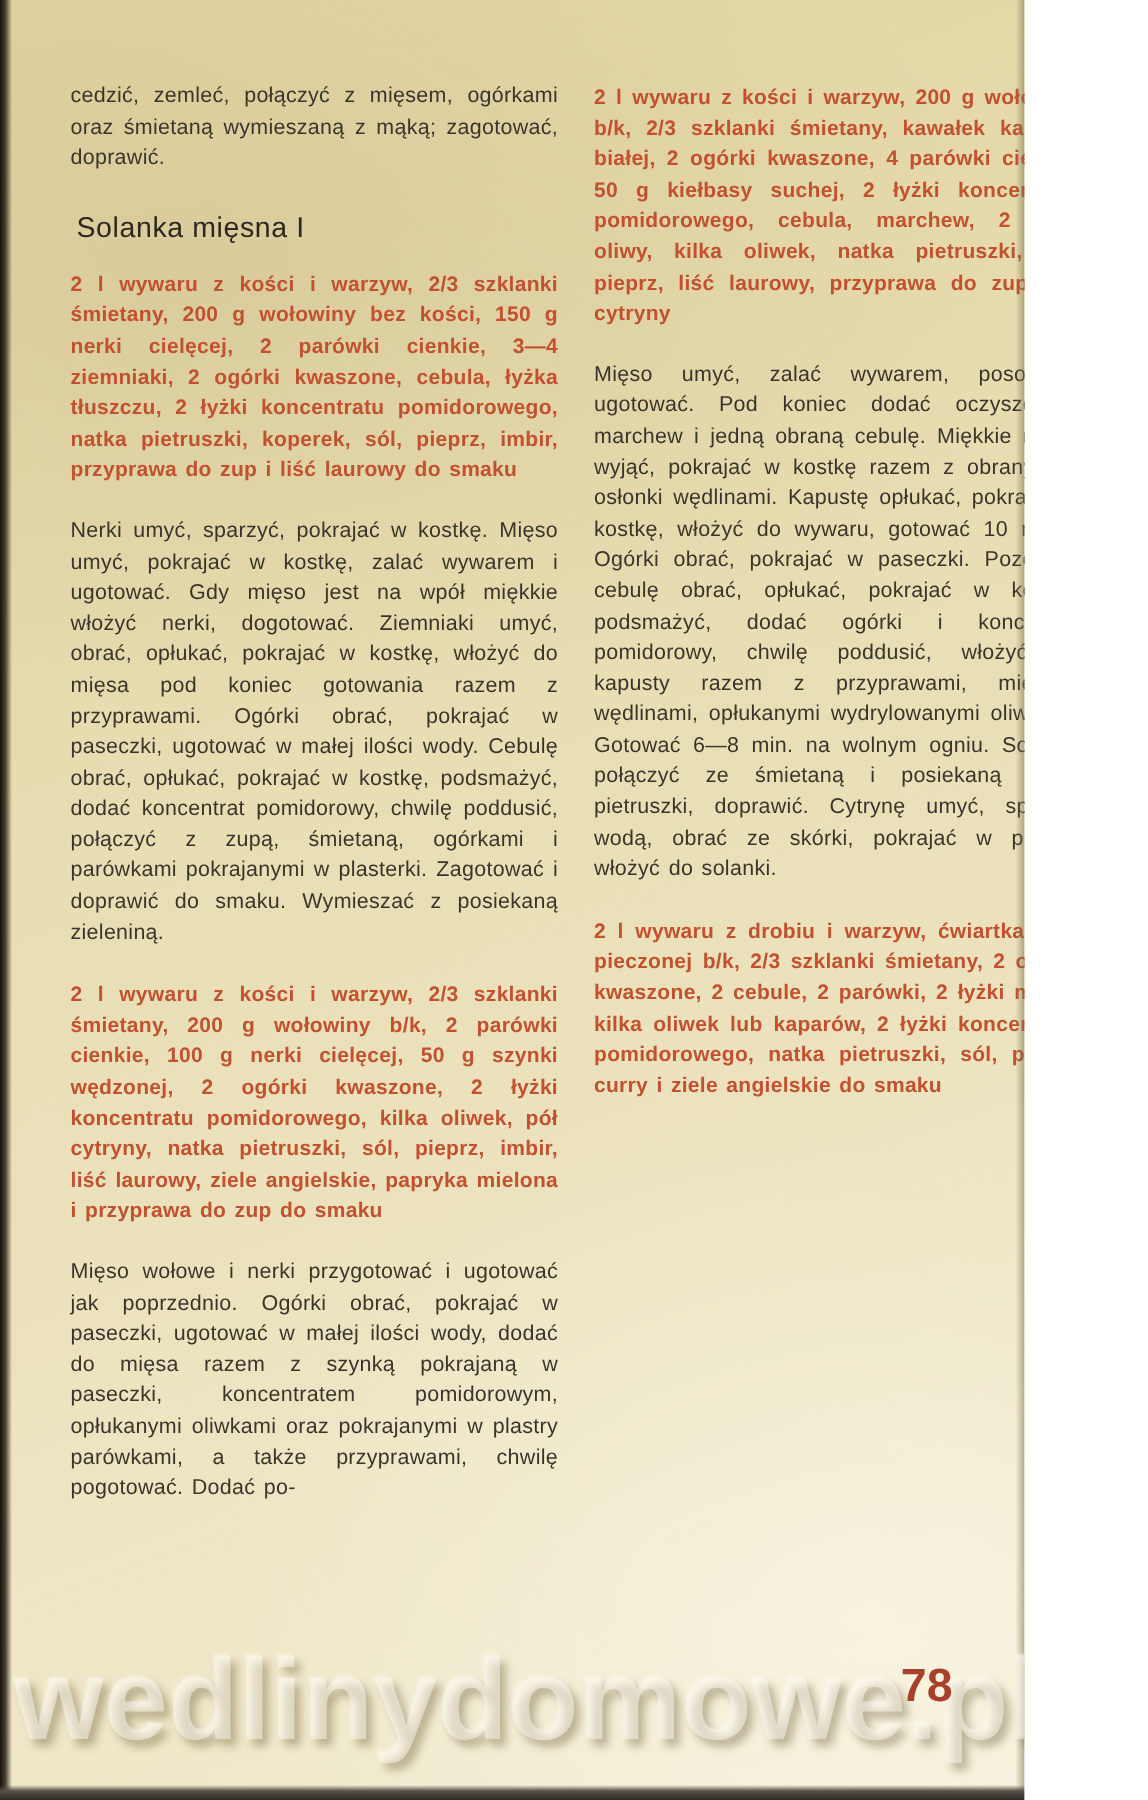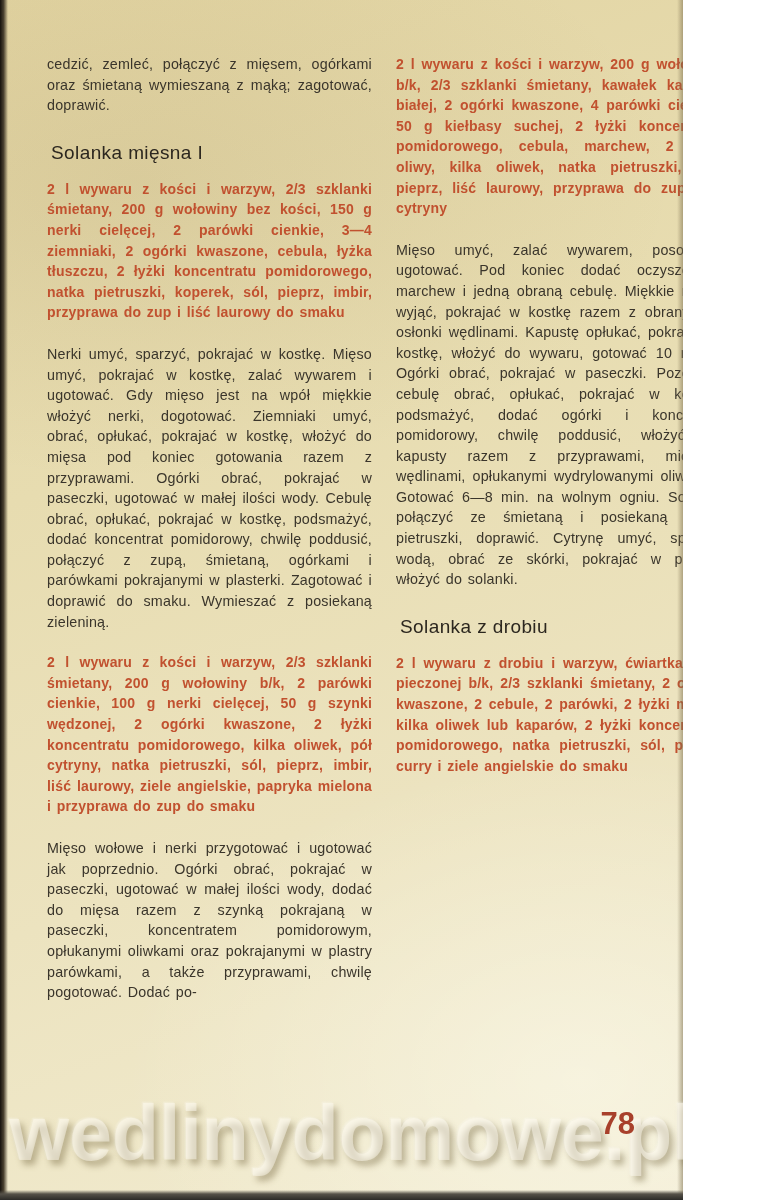--- a/index.html
+++ b/index.html
@@ -124,21 +124,20 @@
 
       <p class="ingredients">2 l wywaru z kości i warzyw, 2/3 szklanki śmietany, 200 g wołowiny b/k, 2 parówki cienkie, 100 g nerki cielęcej, 50 g szynki wędzonej, 2 ogórki kwaszone, 2 łyżki koncentratu pomidorowego, kilka oliwek, pół cytryny, natka pietruszki, sól, pieprz, imbir, liść laurowy, ziele angielskie, papryka mielona i przyprawa do zup do smaku</p>
       <p class="body-par">Mięso wołowe i nerki przygotować i ugotować jak poprzednio. Ogórki obrać, pokrajać w paseczki, ugotować w małej ilości wody, dodać do mięsa razem z szynką pokrajaną w paseczki, koncentratem pomidorowym, opłukanymi oliwkami oraz pokrajanymi w plastry parówkami, a także przyprawami, chwilę pogotować. Dodać po-</p>
     </div>
 
     <div class="col">
 
       <p class="ingredients">2 l wywaru z kości i warzyw, 200 g wołowiny b/k, 2/3 szklanki śmietany, kawałek kapusty białej, 2 ogórki kwaszone, 4 parówki cienkie, 50 g kiełbasy suchej, 2 łyżki koncentratu pomidorowego, cebula, marchew, 2 łyżki oliwy, kilka oliwek, natka pietruszki, sól, pieprz, liść laurowy, przyprawa do zup, pół cytryny</p>
       <p class="body-par">Mięso umyć, zalać wywarem, posolić i ugotować. Pod koniec dodać oczyszczoną marchew i jedną obraną cebulę. Miękkie mięso wyjąć, pokrajać w kostkę razem z obranymi z osłonki wędlinami. Kapustę opłukać, pokrajać w kostkę, włożyć do wywaru, gotować 10 minut. Ogórki obrać, pokrajać w paseczki. Pozostałą cebulę obrać, opłukać, pokrajać w kostkę, podsmażyć, dodać ogórki i koncentrat pomidorowy, chwilę poddusić, włożyć do kapusty razem z przyprawami, mięsem, wędlinami, opłukanymi wydrylowanymi oliwkami. Gotować 6—8 min. na wolnym ogniu. Solankę połączyć ze śmietaną i posiekaną natką pietruszki, doprawić. Cytrynę umyć, sparzyć wodą, obrać ze skórki, pokrajać w plastry, włożyć do solanki.</p>
 
-      <h2 class="recipe-title">Solanka z drobiu</h2>
       <p class="ingredients">2 l wywaru z drobiu i warzyw, ćwiartka kury pieczonej b/k, 2/3 szklanki śmietany, 2 ogórki kwaszone, 2 cebule, 2 parówki, 2 łyżki masła, kilka oliwek lub kaparów, 2 łyżki koncentratu pomidorowego, natka pietruszki, sól, pieprz, curry i ziele angielskie do smaku</p>
     </div>
 
   </div>
 
   <div class="page-number">78</div>
 
   <div class="watermark">wedlinydomowe.pl</div>
 
 </div>

